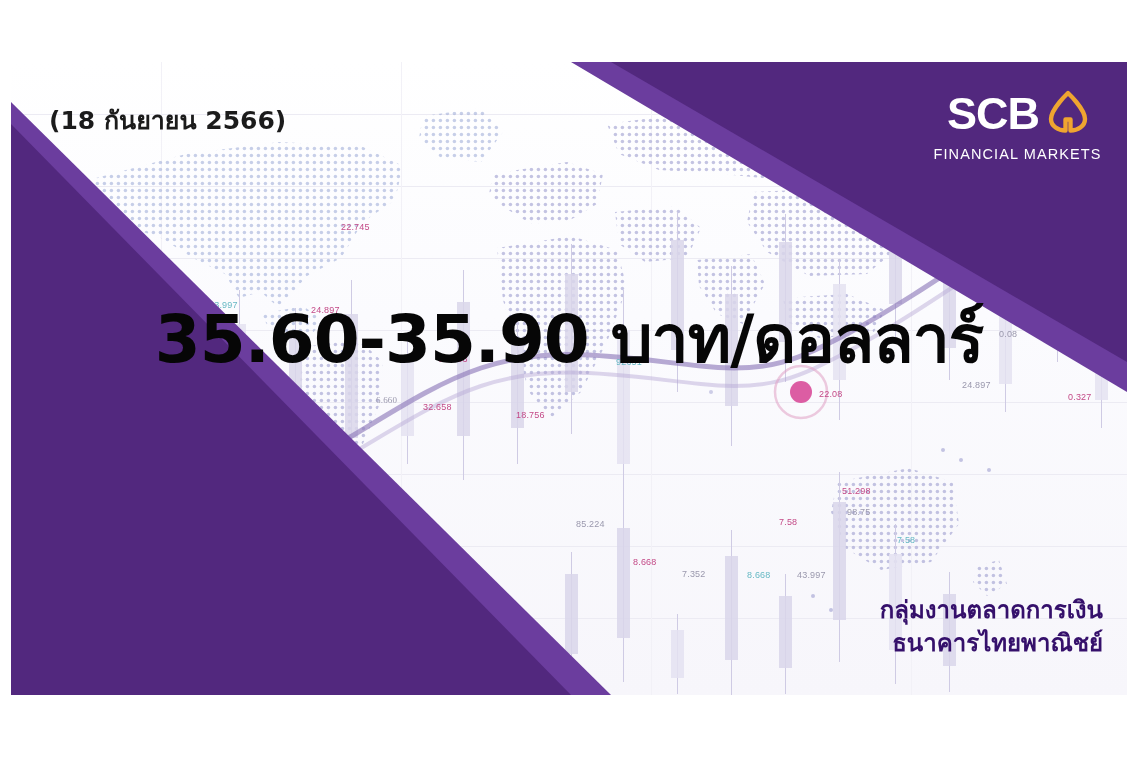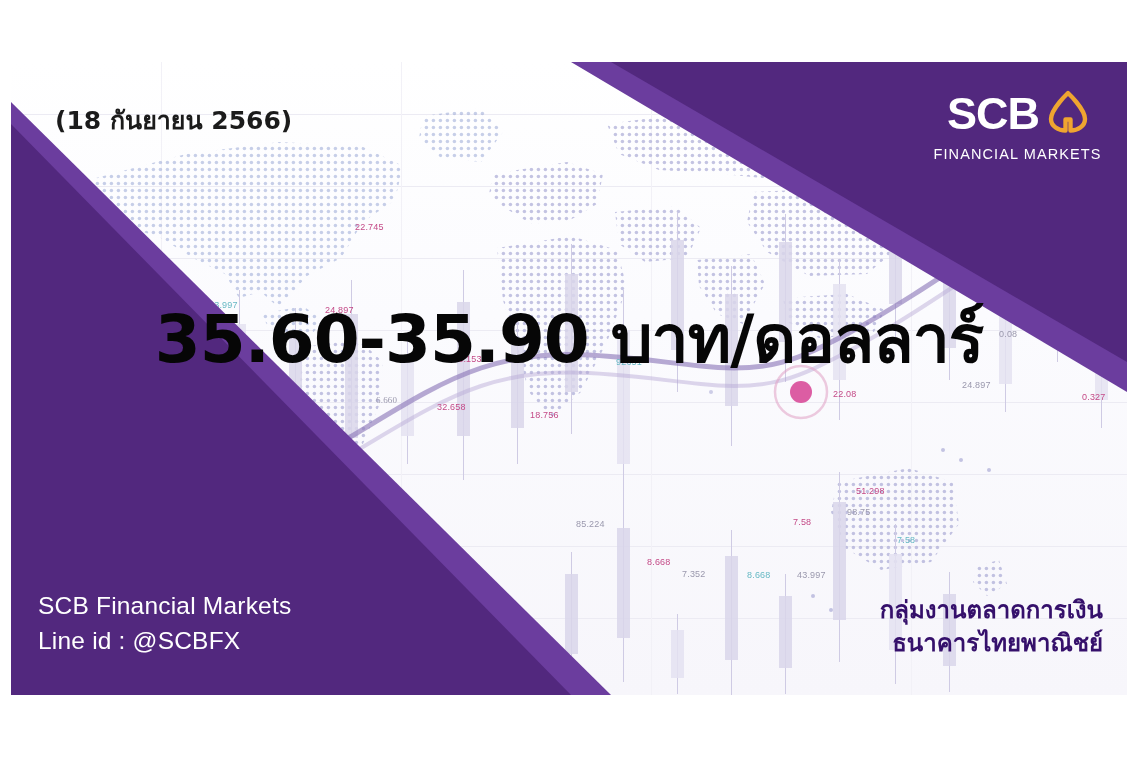--- a/index.html
+++ b/index.html
@@ -70,21 +70,21 @@
   .candle-body.blue { background: #dbe7f2; }
 
   
   .num {
     position: absolute;
     font-family: "Liberation Sans", "DejaVu Sans", sans-serif;
     font-size: 9px;
     white-space: nowrap;
     letter-spacing: .2px;
   }
-  .num.pink  { color: #c44a87; margin-left: 14px; }
+  .num.pink  { color: #c44a87; }
   .num.teal  { color: #67b9c4; }
   .num.gray  { color: #9a98ad; }
 
   
   .curve { position: absolute; inset: 0; }
 
   
   .corner {
     position: absolute;
     inset: 0;
@@ -119,21 +119,21 @@
     color: #ffffff;
     font-size: 14.5px;
     letter-spacing: 1.1px;
     margin-top: 9px;
     font-family: "Liberation Sans", "DejaVu Sans", sans-serif;
   }
 
   
   #date {
     position: absolute;
-    left: 44px;
+    left: 38px;
     top: 38px;
     font-size: 25px;
     color: #1b1b1b;
     font-weight: 600;
     z-index: 12;
     font-family: "DejaVu Sans", "Liberation Sans", sans-serif;
   }
 
   
   #headline {
@@ -432,24 +432,20 @@
           </svg>
         </span>
       </div>
       <div class="tagline">FINANCIAL MARKETS</div>
     </div>
 
     <div id="headline">
       <div class="l2">35.60-35.90 บาท/ดอลลาร์</div>
     </div>
 
-    <div id="foot-left">
-      <div>SCB Financial Markets</div>
-      <div>Line id : @SCBFX</div>
-    </div>
 
     <div id="foot-right">
       <div>กลุ่มงานตลาดการเงิน</div>
       <div>ธนาคารไทยพาณิชย์</div>
     </div>
 
   </div>
 </div>
 
 </body></html>

